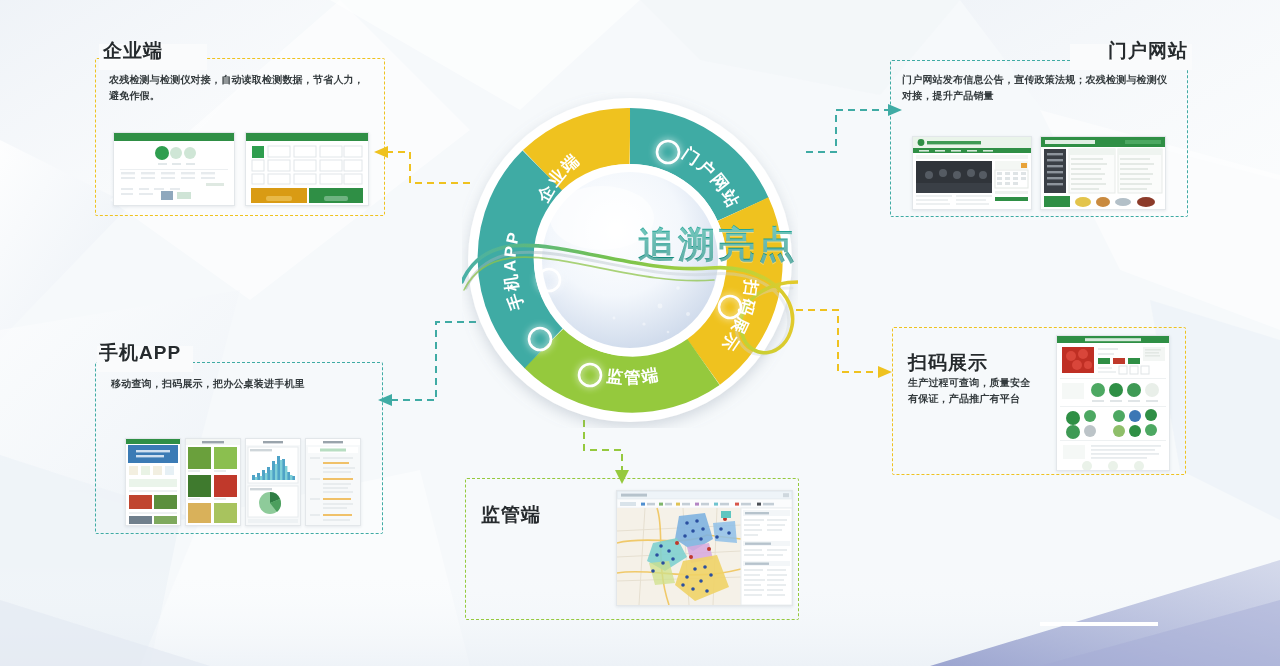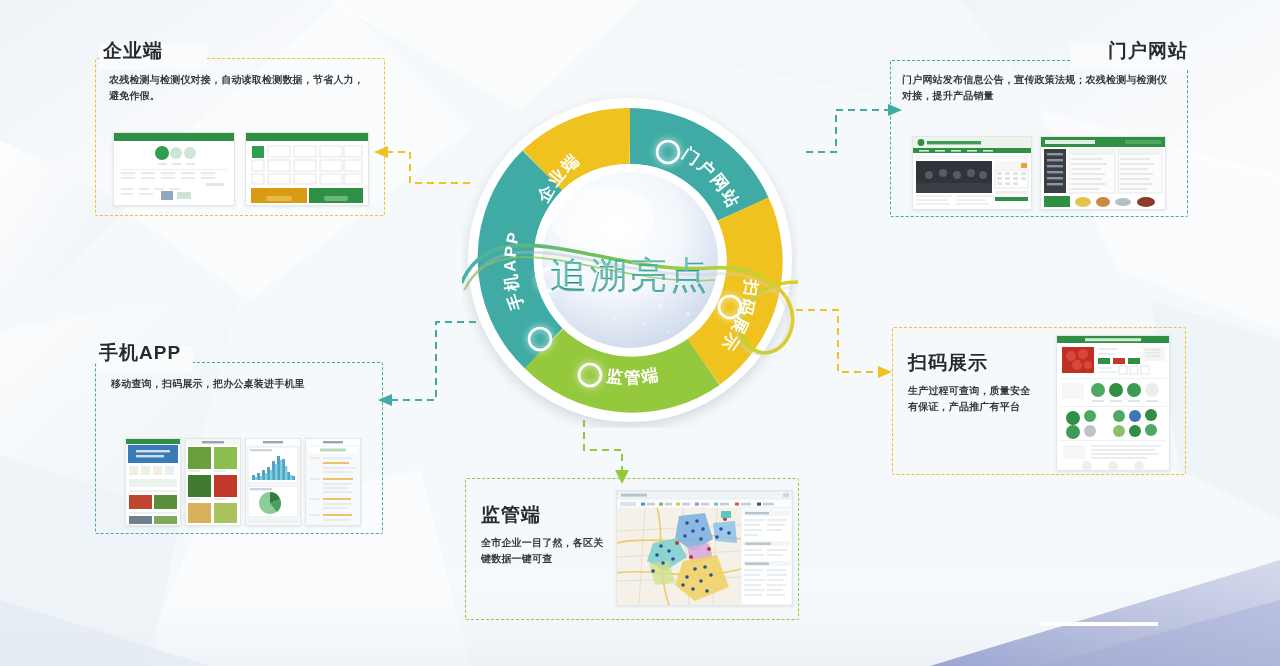--- a/index.html
+++ b/index.html
@@ -32,27 +32,27 @@
   .title-mask{position:absolute;background:#fafbfc;}
 
   
   .shot{position:absolute;background:#ffffff;border:1px solid #e3e7ea;
     box-shadow:0 1px 3px rgba(40,60,80,.10);overflow:hidden;}
   .shot-hd{height:8px;background:#2f8f45;}
 
   
   #donut{position:absolute;left:462px;top:92px;width:336px;height:336px;}
   .donut-svg{position:absolute;inset:0;}
-  .center-text{position:absolute;left:0;right:0;top:128px;text-align:center;
-    font-size:37px;font-weight:normal;letter-spacing:3px;
+  .center-text{position:absolute;left:0;right:0;top:128px;text-align:right;
+    font-size:37px;font-weight:bold;letter-spacing:3px;
     color:#1f9a8f;
     background:linear-gradient(180deg,#2fb0a0 0%,#159285 55%,#0d7f73 100%);
     -webkit-background-clip:text;background-clip:text;
     -webkit-text-fill-color:transparent;
-    text-shadow:0 1px 0 rgba(255,255,255,.35);margin-top:31px;}
+    text-shadow:0 1px 0 rgba(255,255,255,.35);}
   .white-bar{position:absolute;left:1040px;top:622px;width:118px;height:4px;background:#ffffff;}
 </style>
 </head>
 <body>
 
 <div id="stage">
 
   <div class="bg-base"></div>
   <svg class="bg-svg" viewBox="0 0 1280 666">
     <defs>
@@ -490,21 +490,21 @@
             <rect x="17" y="75" width="29" height="2" fill="#f0c169"></rect>
           <rect x="17" y="80" width="27" height="2"></rect>
         </g>
       </svg>
     </div>
   </div>
 
   <div class="card" style="left:892px;top:327px;width:294px;height:148px;">
     <div class="card-box" style="border-color:#EFC21F;"></div>
     <div class="card-title shadowed" style="left:16px;top:26px;font-size:19px;">扫码展示</div>
-    <div class="card-desc" style="left:16px;top:56px;width:132px;">生产过程可查询，质量安全有保证，产品推广有平台</div>
+    <div class="card-desc" style="left:16px;top:48px;width:132px;">生产过程可查询，质量安全有保证，产品推广有平台</div>
 
     <div class="shot" style="left:164px;top:8px;width:112px;height:134px;">
       <svg viewBox="0 0 112 134" style="width:112px;height:134px;display:block">
         <rect width="112" height="134" fill="#ffffff"></rect>
         <rect x="0" y="0" width="112" height="7" fill="#2f8f45"></rect>
         <rect x="28" y="2.2" width="56" height="3" fill="#ffffff" opacity=".8"></rect>
         <rect x="5" y="11" width="32" height="26" fill="#bf2f24"></rect>
         <g fill="#d9463a">
             <circle cx="14" cy="20" r="5"></circle>
             <circle cx="26" cy="18" r="5"></circle>
@@ -575,21 +575,20 @@
             <circle cx="56" cy="130" r="5" fill="#eaf2e9"></circle>
             <circle cx="82" cy="130" r="5" fill="#eaf2e9"></circle>
           </g>
       </svg>
     </div>
   </div>
 
   <div class="card" style="left:465px;top:478px;width:334px;height:142px;">
     <div class="card-box" style="border-color:#95C93D;"></div>
     <div class="card-title shadowed" style="left:16px;top:27px;font-size:19px;">监管端</div>
-    <div class="card-desc" style="left:16px;top:57px;width:130px;">全市企业一目了然，各区关键数据一键可查</div>
 
     <div class="shot" style="left:151px;top:12px;width:175px;height:114px;">
       <svg viewBox="0 0 175 114" style="width:175px;height:114px;display:block">
         <rect width="175" height="114" fill="#ffffff"></rect>
         <rect x="0" y="0" width="175" height="8" fill="#eef4f8" stroke="#dde6ec"></rect>
         <rect x="4" y="2.6" width="26" height="3" fill="#b6c3cc"></rect>
         <rect x="166" y="2.2" width="6" height="4" fill="#cfd8de"></rect>
         <rect x="0" y="8" width="175" height="9" fill="#fbfcfd" stroke="#eef1f3"></rect>
         <g>
             <rect x="3" y="11" width="16" height="4" fill="#d9e3ea"></rect>

